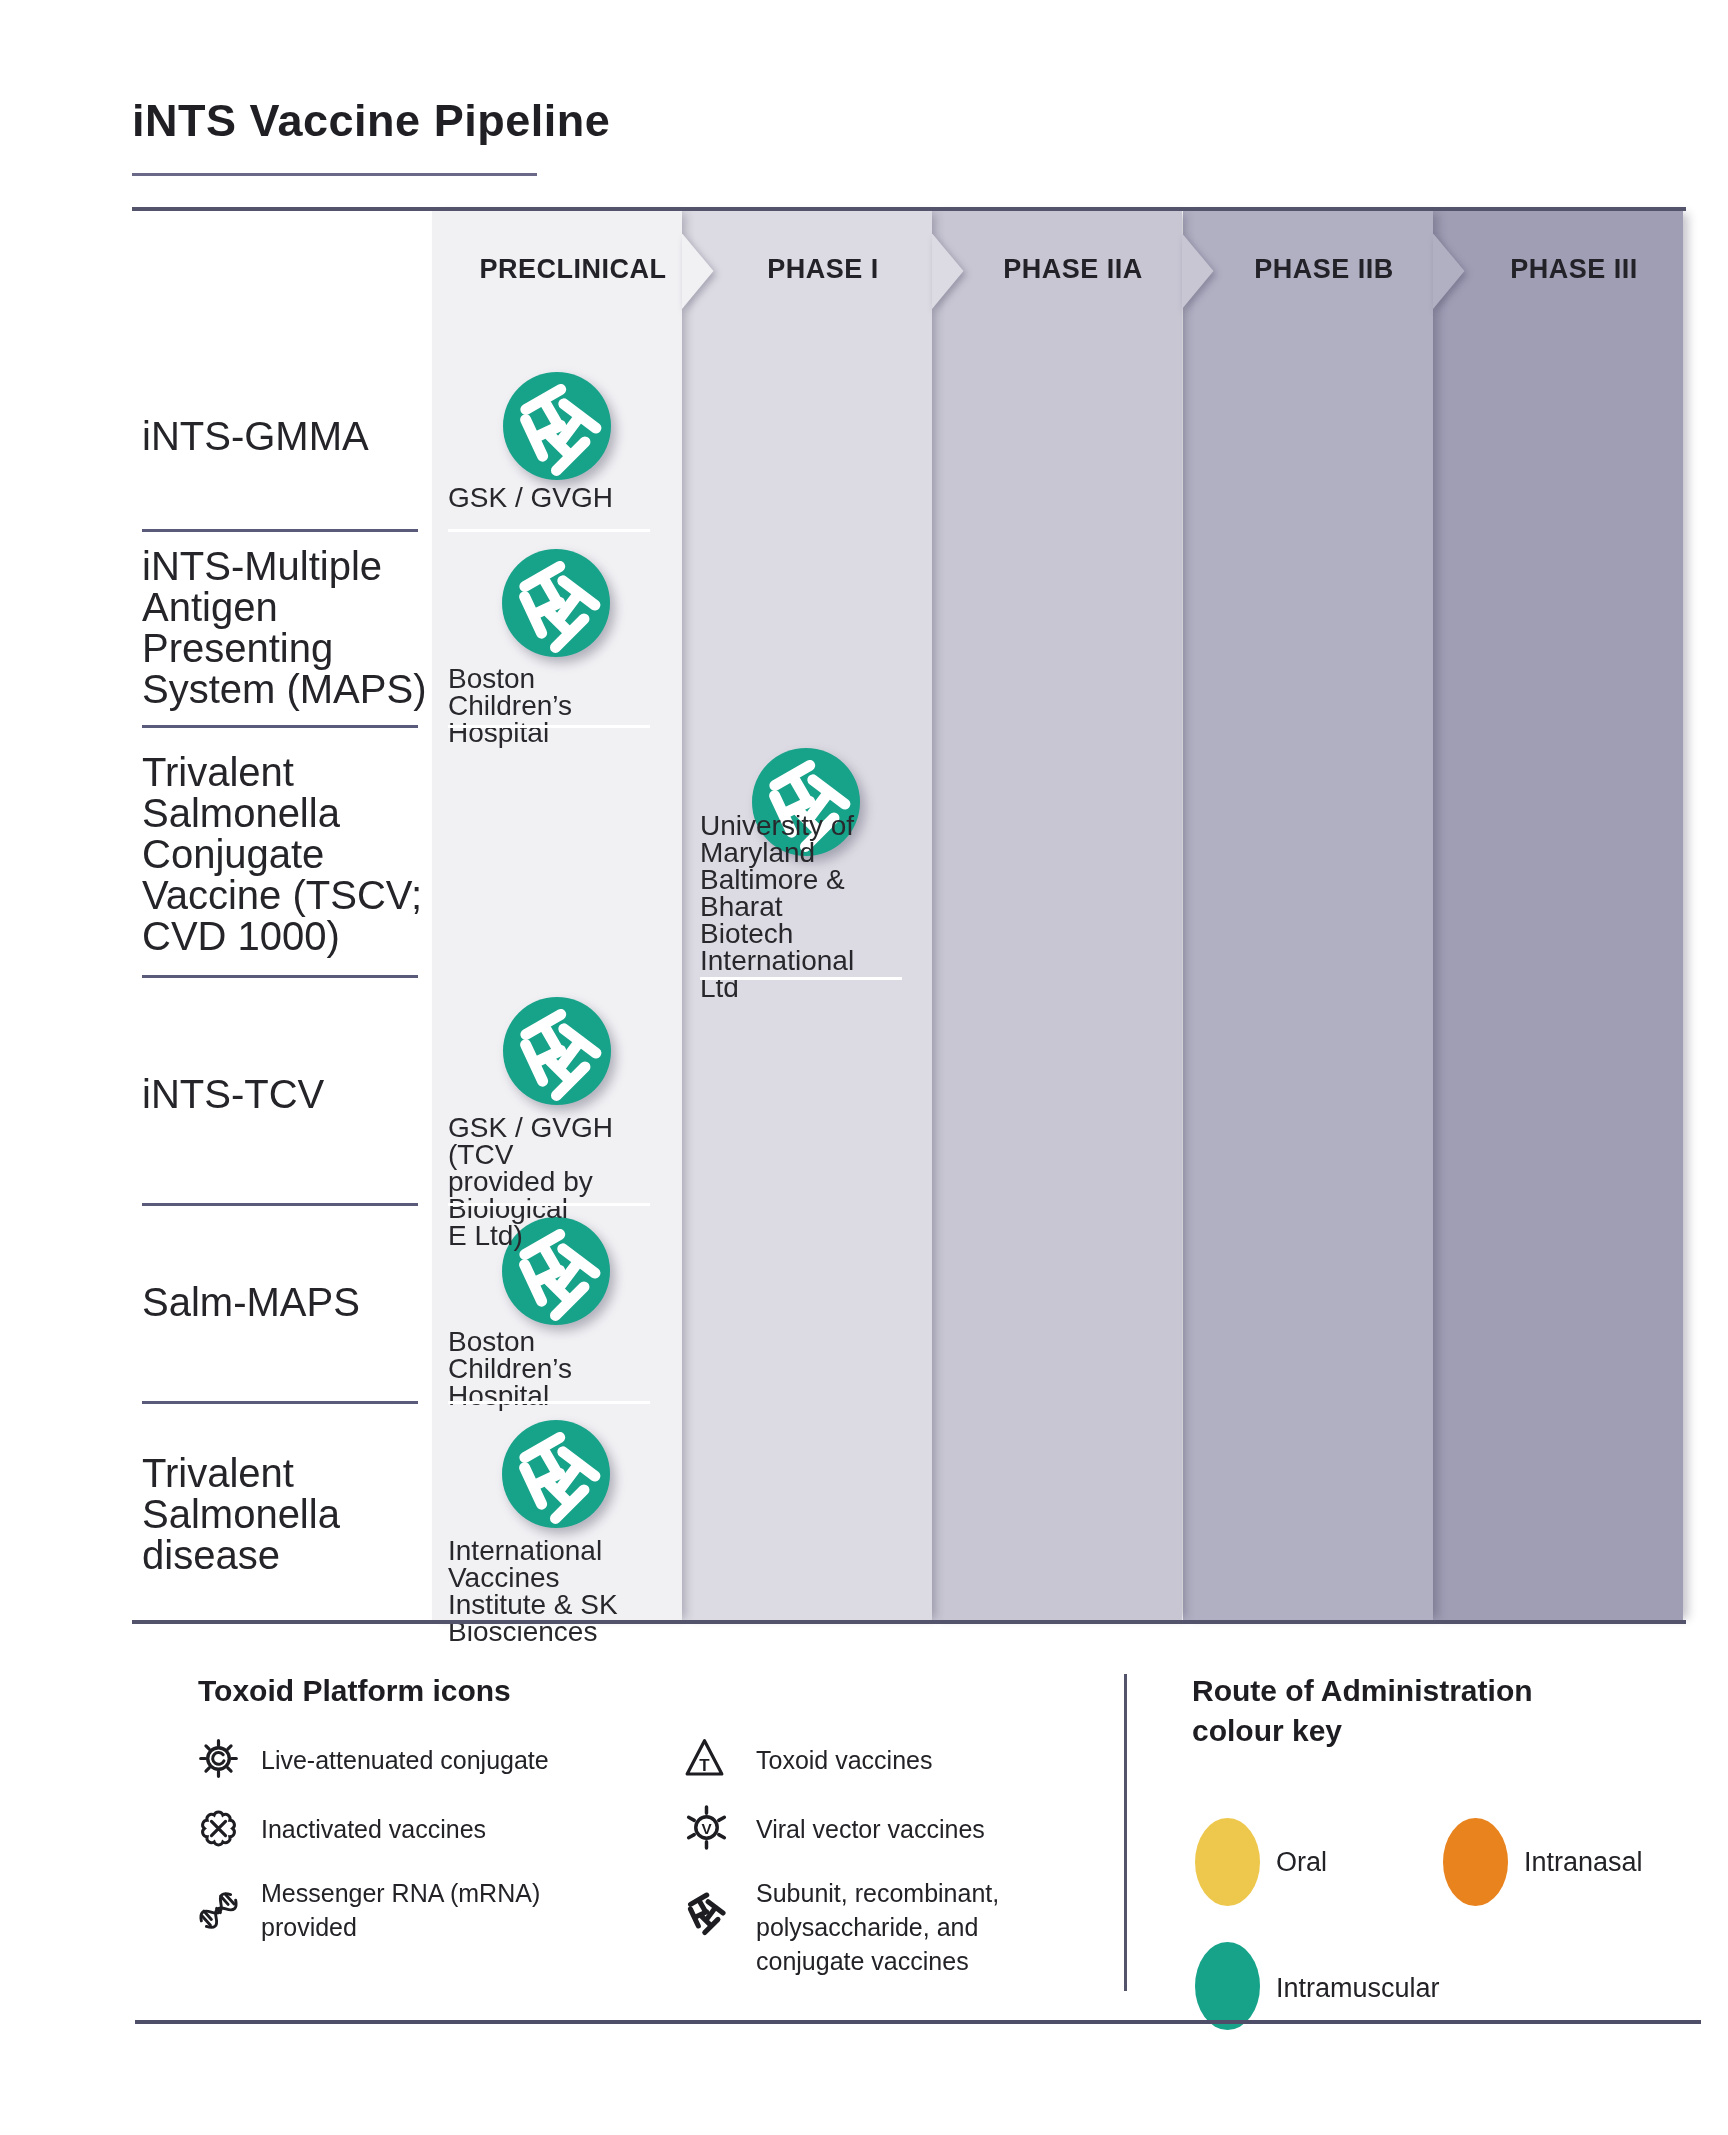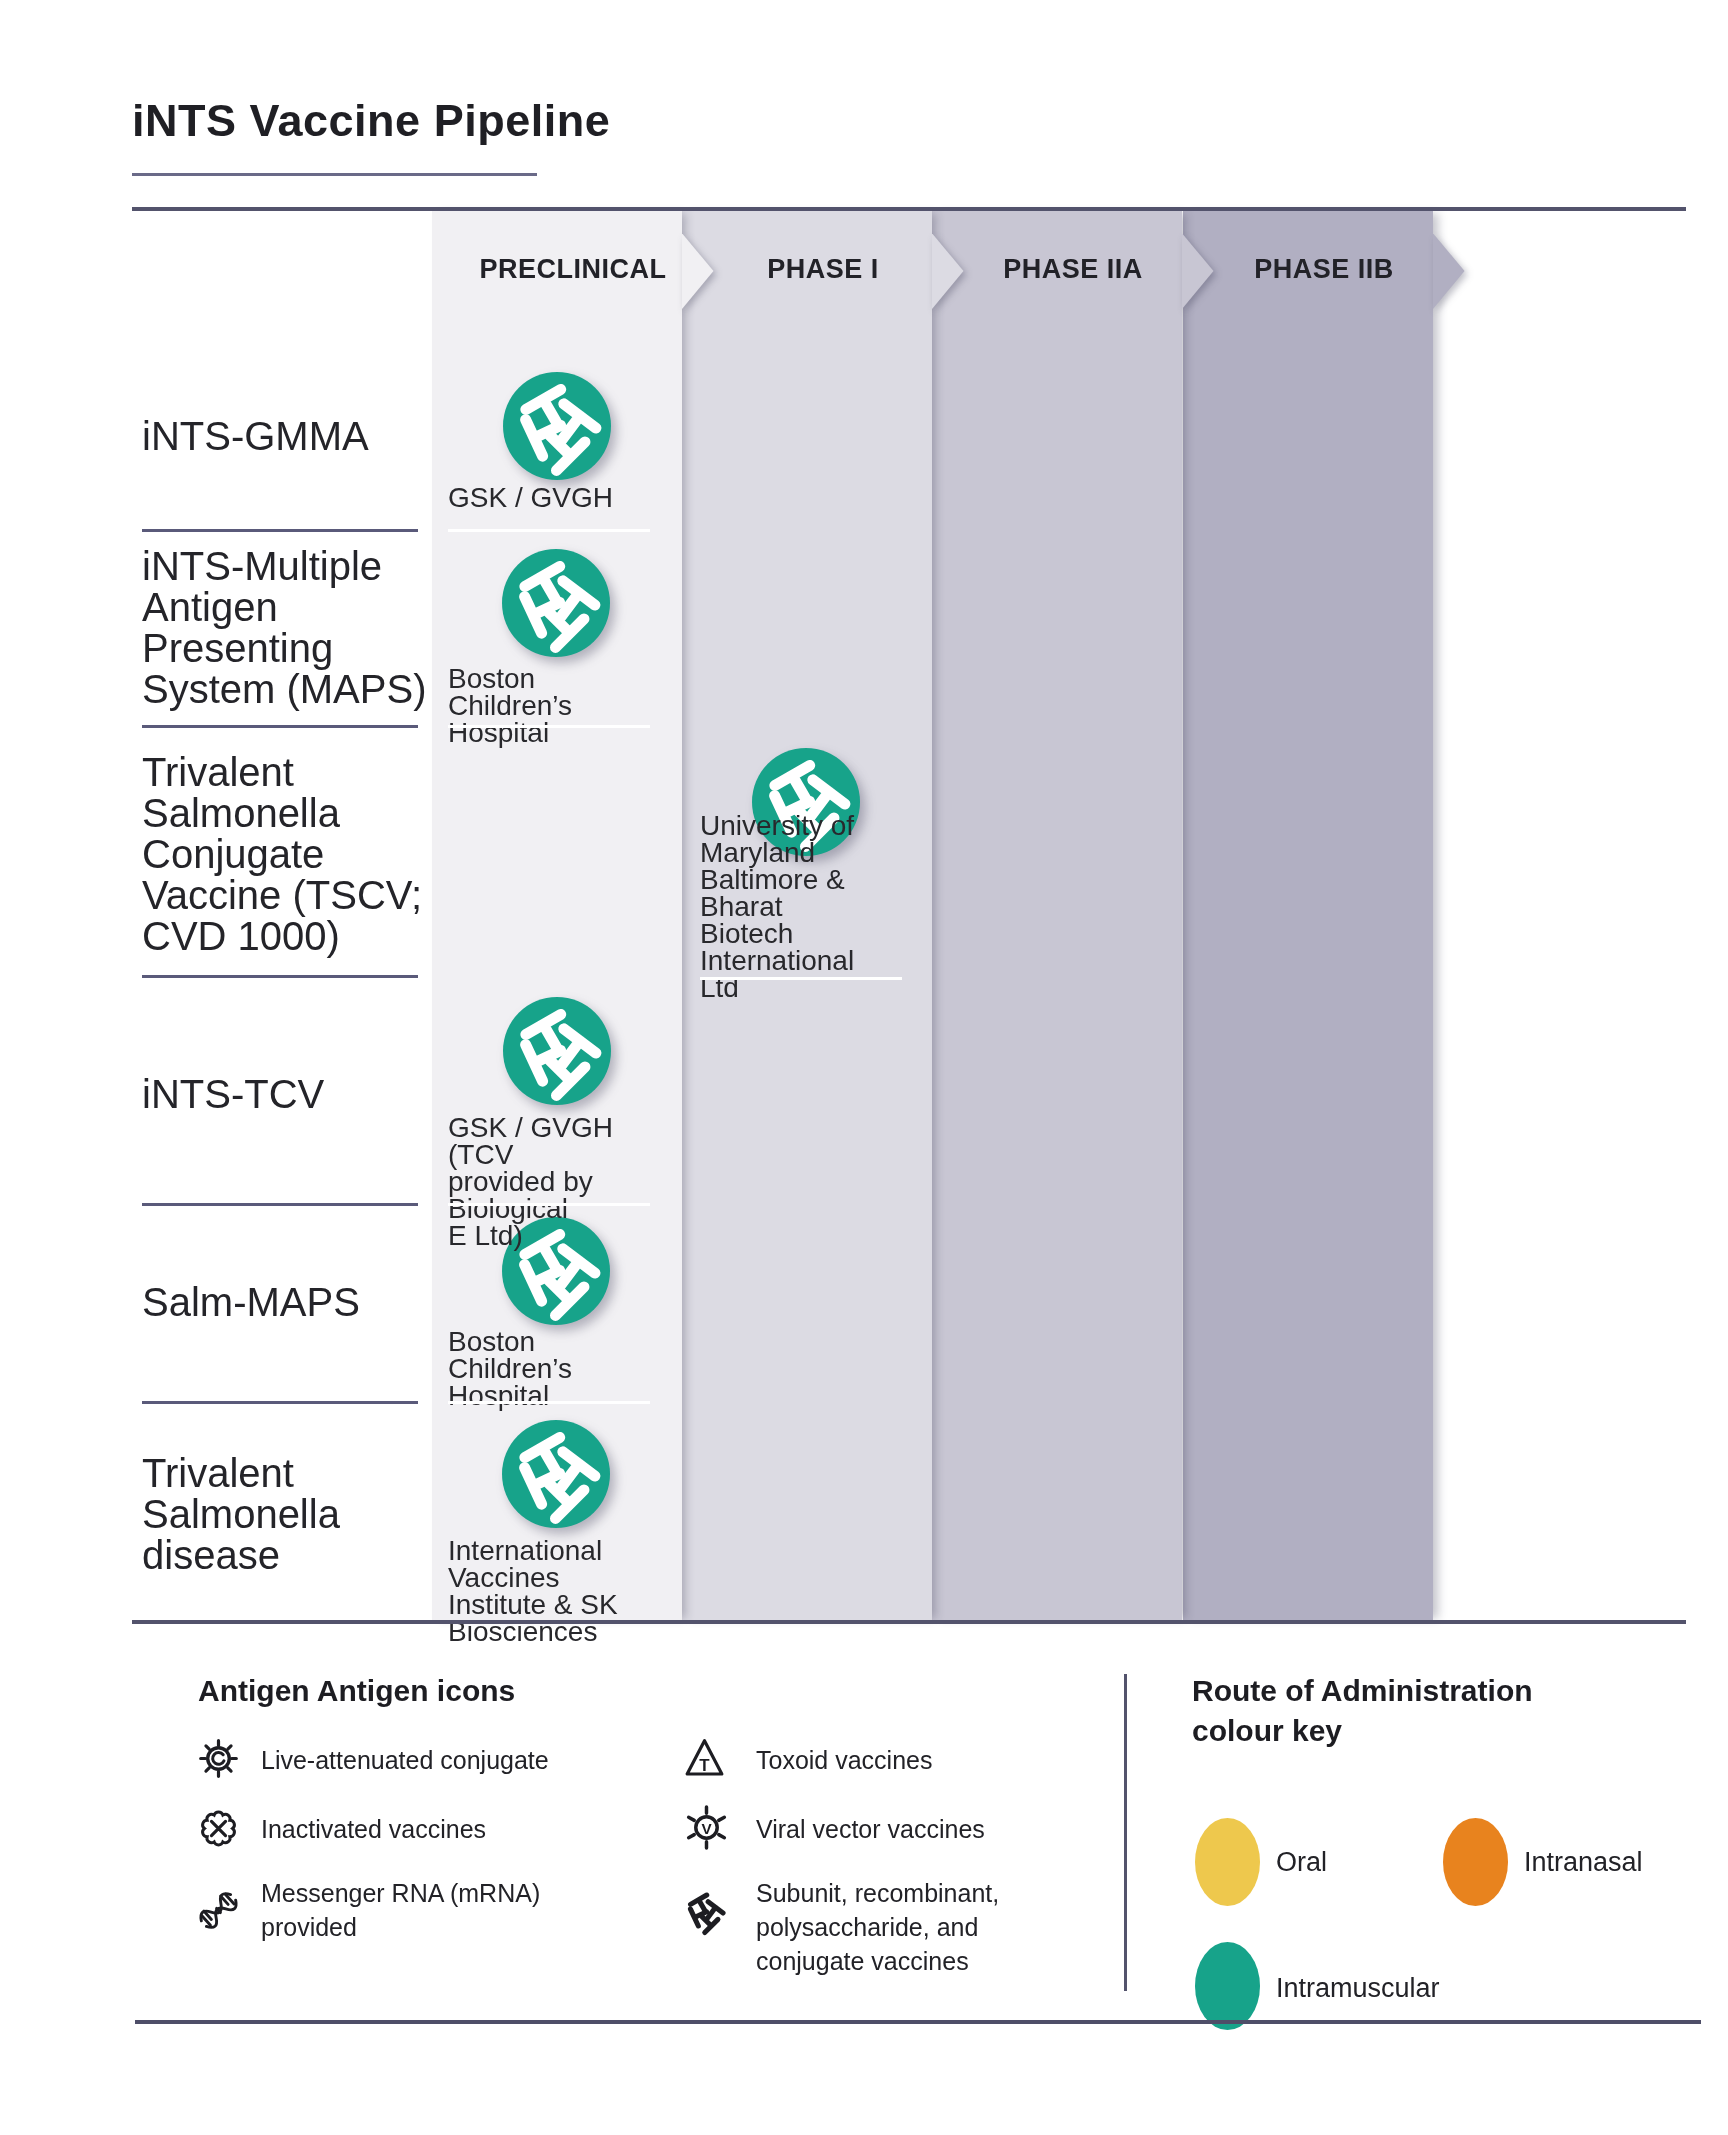--- a/index.html
+++ b/index.html
@@ -75,20 +75,23 @@
     <div class="phase-label">PHASE IIA</div>
     <div class="chev">
       <div class="chev-shape" style="background-color: rgb(200, 198, 211);"></div>
       </div>
   </div>
   <div class="col z2" style="left: 1138px; background-color: rgb(177, 175, 194);">
     <div class="phase-label">PHASE IIB</div>
     <div class="chev">
       <div class="chev-shape" style="background-color: rgb(177, 175, 194);"></div>
       </div>
+  </div>
+  <div class="col z1" style="left: 1388px; background-color: rgb(160, 158, 181);">
+    <div class="phase-label">PHASE III</div>
   </div>
 
   <div class="abs bottom-rule"></div>
 
   <div class="abs row-label" style="left:97px;top:416px">iNTS-GMMA</div>
   <div class="abs row-divider" style="top:529px"></div>
   <div class="abs row-label pre" style="left:97px;top:546px">iNTS-Multiple
 Antigen
 Presenting
 System (MAPS)</div>
@@ -158,21 +161,21 @@
 provided by Biological
 E Ltd)</div>
   <div class="abs org-underline" style="left:403px;top:1203px"></div>
   <div class="abs org-label pre" style="left:403px;top:1328px">Boston Children’s
 Hospital</div>
   <div class="abs org-underline" style="left:403px;top:1401px"></div>
   <div class="abs org-label pre" style="left:403px;top:1537px">International Vaccines
 Institute &amp; SK
 Biosciences</div>
 
-  <div class="abs legend-head" style="left:153px;top:1671px">Antigen Antigen icons</div>
+  <div class="abs legend-head" style="left:153px;top:1671px">Toxoid Platform icons</div>
 
   <svg class="abs legend-icon" style="left:151px;top:1736px" width="45" height="45" viewBox="0 0 48 48">
     <g stroke="#1d1d22" fill="none" stroke-linecap="round">
       <circle cx="24" cy="24" r="11.5" stroke-width="3.6"></circle>
       <g stroke-width="3.4">
         <path d="M24 10V5M24 38v5M10 24H5M38 24h5M14.1 14.1l-3.5-3.5M33.9 33.9l3.5 3.5M33.9 14.1l3.5-3.5M14.1 33.9l-3.5 3.5"></path>
       </g>
       <path d="M29 20a6.3 6.3 0 1 0 .8 6.5" stroke-width="3.2"></path>
     </g>
   </svg>

